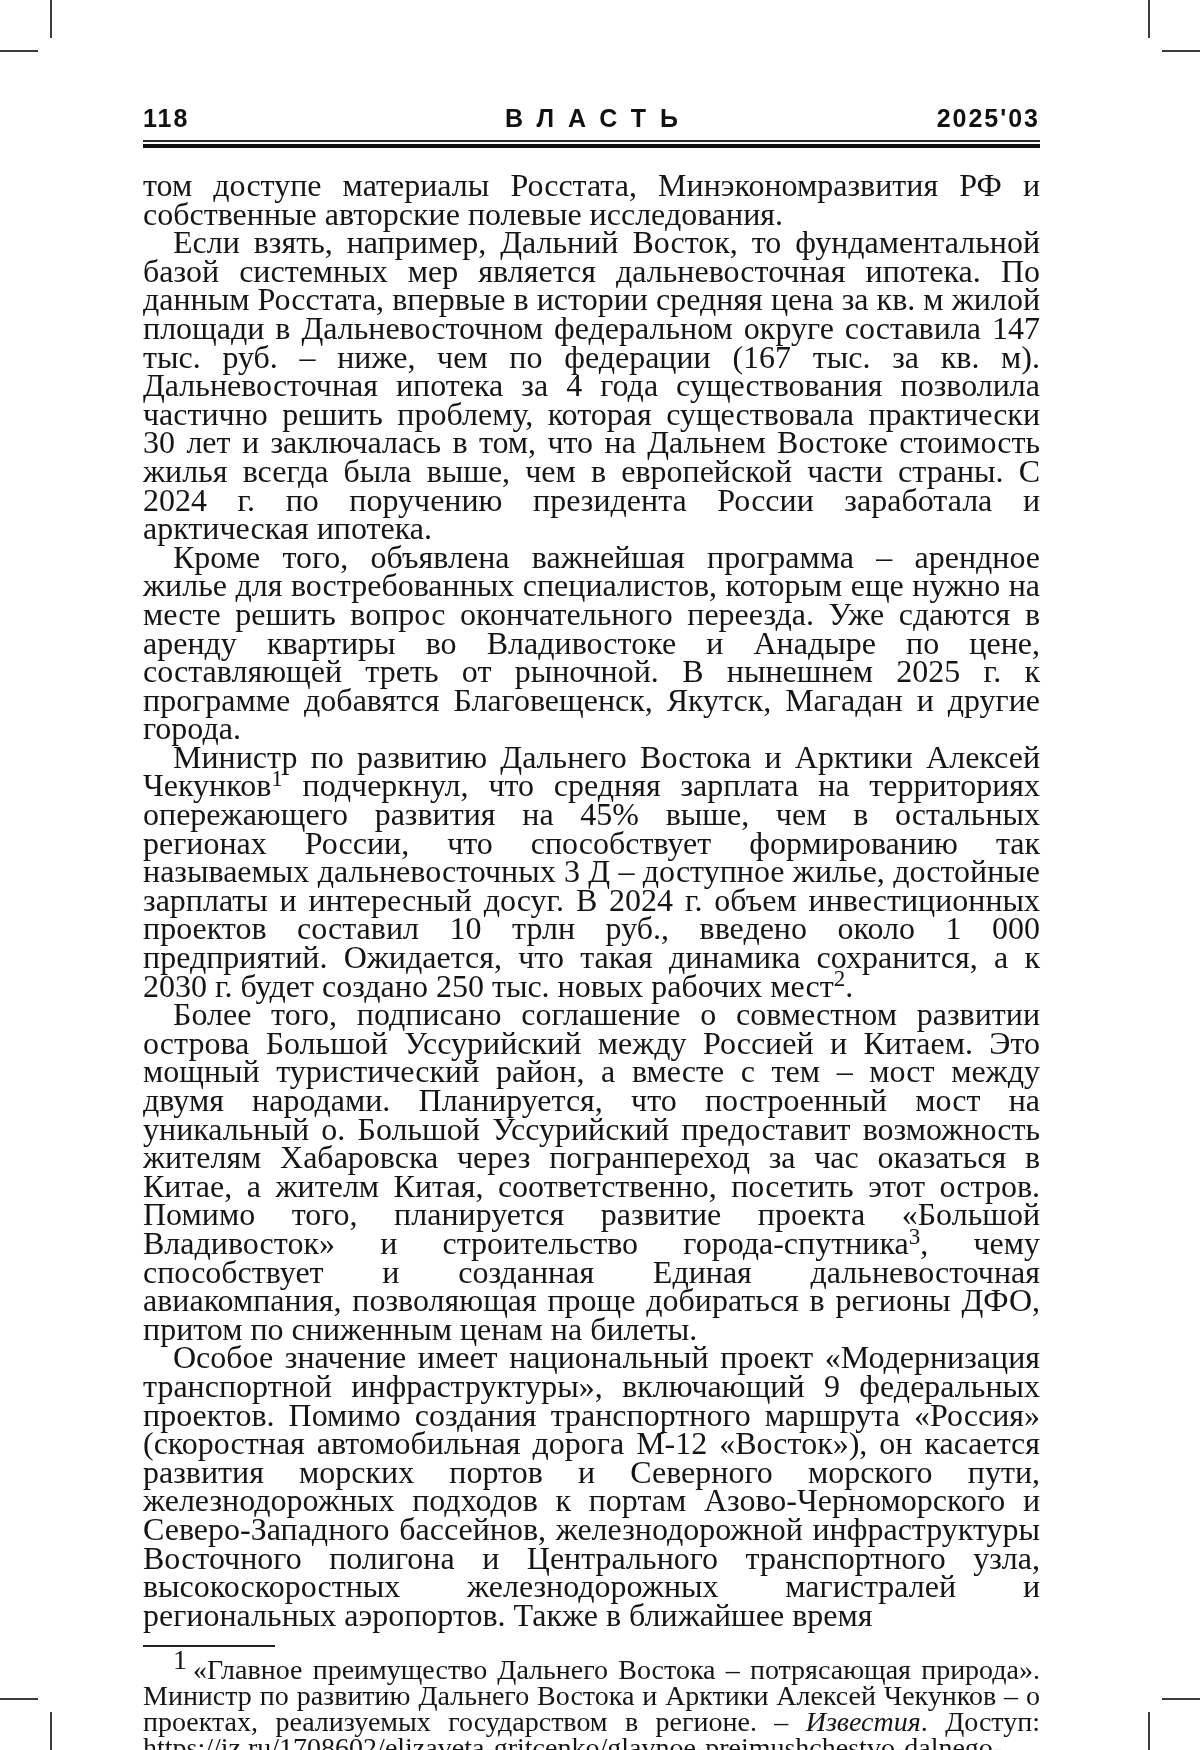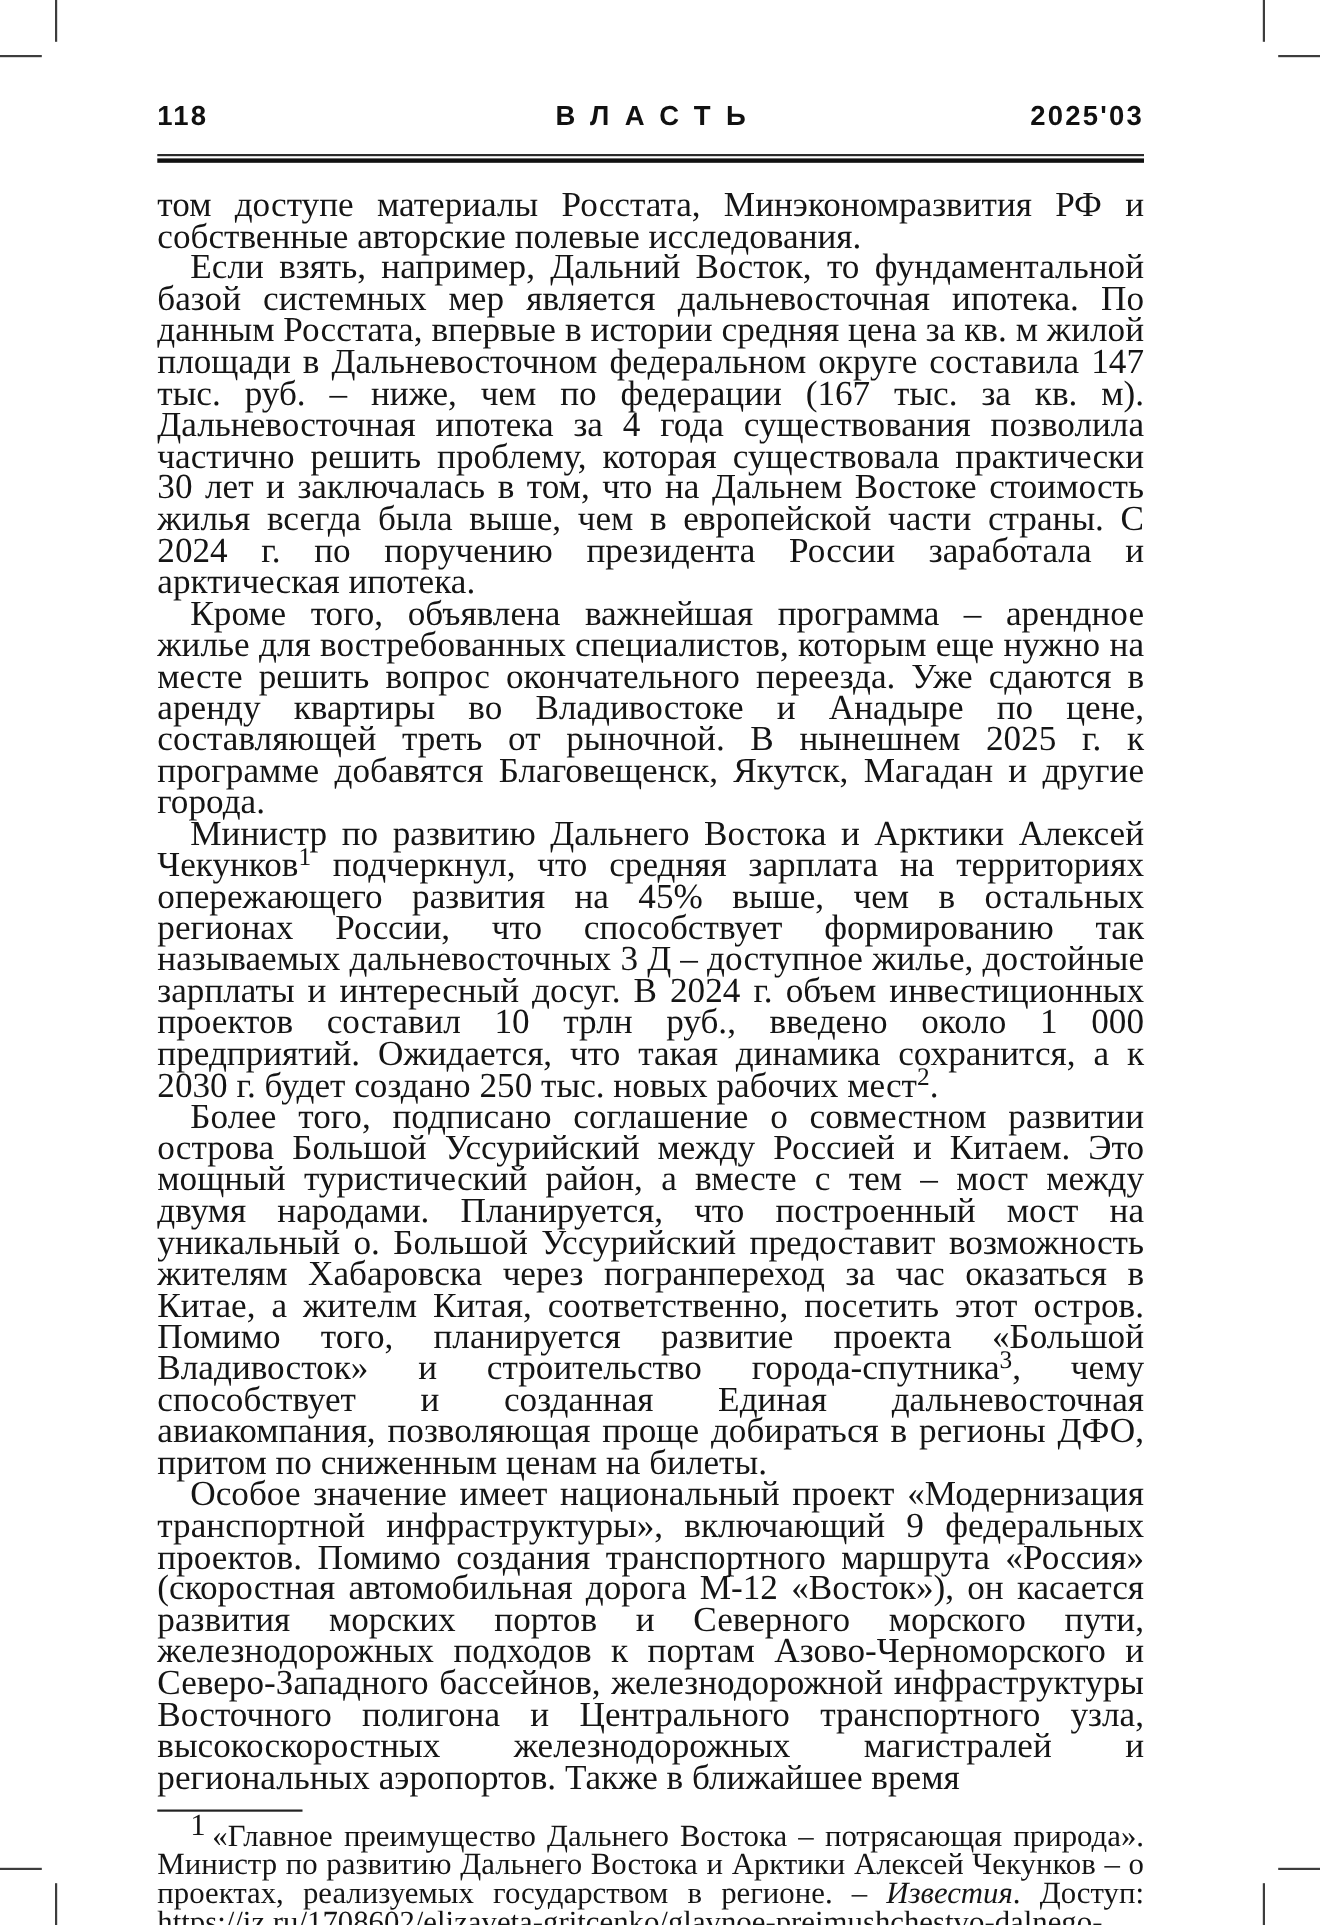--- a/index.html
+++ b/index.html
@@ -6,21 +6,21 @@
   body{
     width:1200px;height:1750px;position:relative;
     background:#ffffff;color:#161616;
     font-family:"Liberation Serif", serif;
     -webkit-font-smoothing:antialiased;
   }
   
   .crop{position:absolute;background:#3d3d3d;}
   
   .page-header{
-    position:absolute;left:143px;top:92px;width:897px;
+    position:absolute;left:143px;top:104px;width:897px;
     display:grid;grid-template-columns:1fr auto 1fr;align-items:baseline;
     font-family:"Liberation Sans", sans-serif;
     font-weight:bold;font-size:25px;color:#111;
   }
   .page-header .page-num{justify-self:start;letter-spacing:2px;}
   .page-header .journal{justify-self:center;letter-spacing:14px;margin-right:-14px;}
   .page-header .issue{justify-self:end;letter-spacing:2px;}
   .rule-thin{position:absolute;left:143px;top:140px;width:897px;height:2px;background:#2a2a2a;}
   .rule-thick{position:absolute;left:143px;top:144px;width:897px;height:4px;background:#101010;}
   

